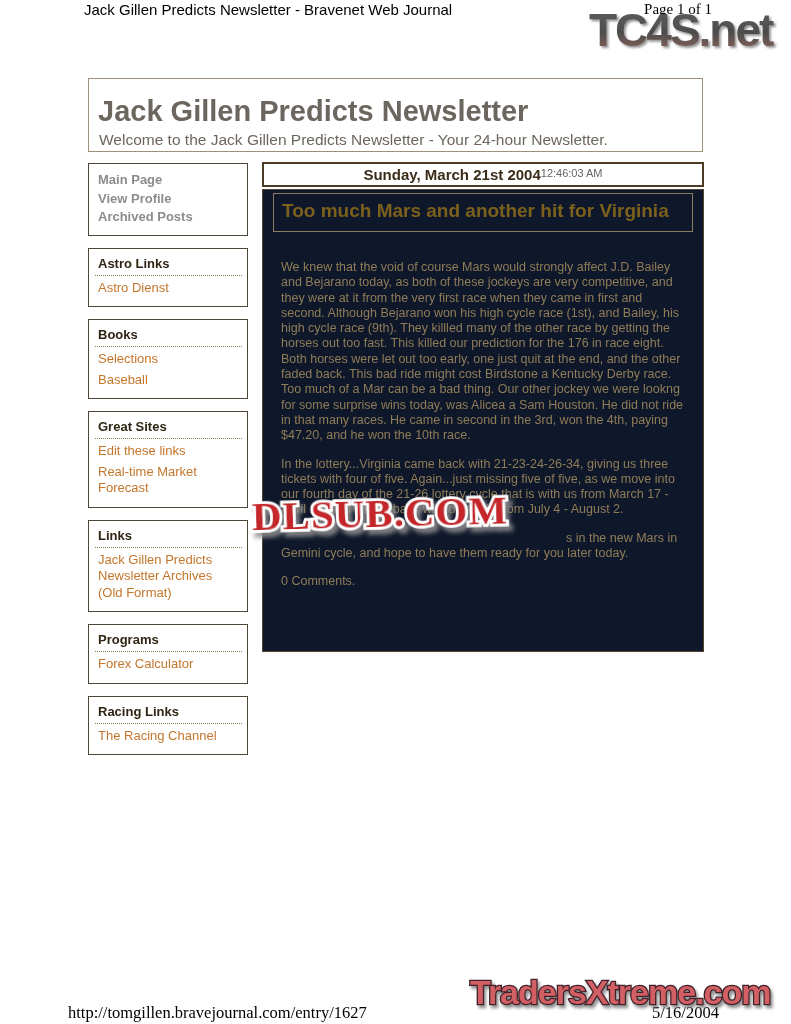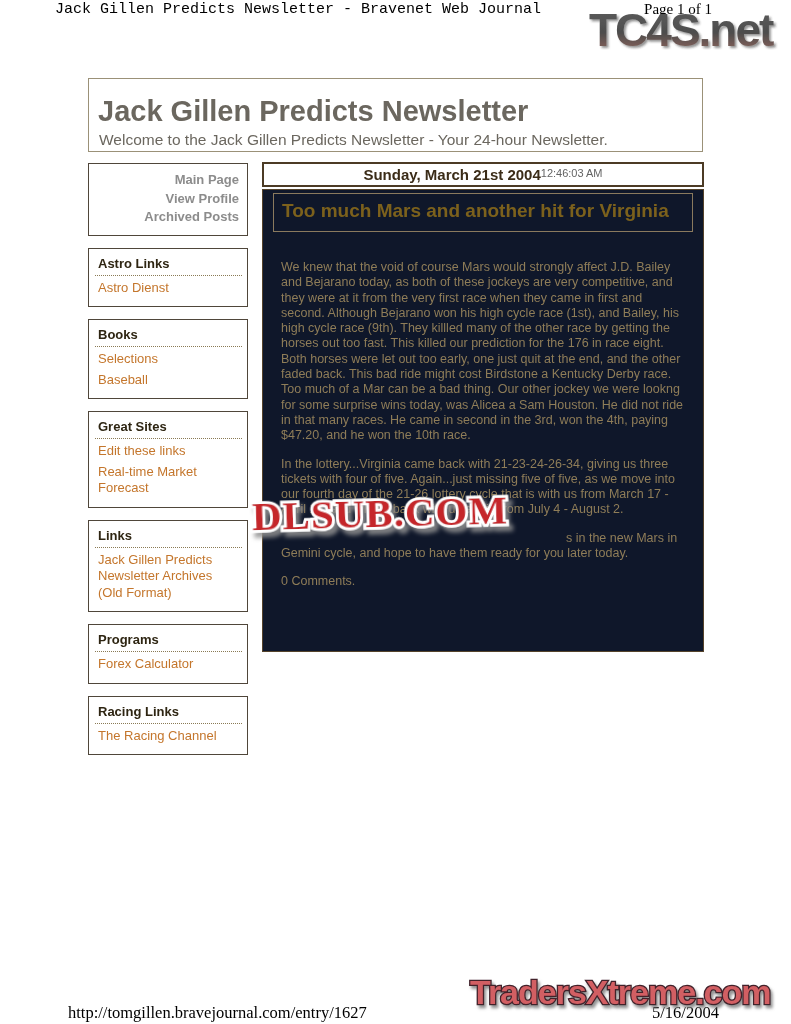--- a/index.html
+++ b/index.html
@@ -1,36 +1,36 @@
 <!DOCTYPE html>
 <html><head>
 <meta charset="utf-8">
 <style>
   html,body{margin:0;padding:0;}
   body{
     width:791px;height:1024px;position:relative;background:#ffffff;
     font-family:"Liberation Sans",sans-serif;overflow:hidden;
   }
   
-  .print-header-title{position:absolute;left:55px;top:1px;font-family:Liberation Mono, monospace;font-size:15px;color:#000;}
+  .print-header-title{position:absolute;left:84px;top:1px;font-family:Liberation Sans, sans-serif;font-size:15px;color:#000;}
   .page-indicator{position:absolute;right:79px;top:1px;font-family:"Liberation Serif",serif;font-size:15px;color:#000;}
   .footer-url{position:absolute;left:68px;top:1003px;font-family:"Liberation Serif",serif;font-size:16.5px;color:#000;}
   .footer-date{position:absolute;left:652px;top:1003px;font-family:"Liberation Serif",serif;font-size:16.5px;color:#000;}
   
   .tc4s{position:absolute;right:6px;top:2px;}
   .dlsub{position:absolute;left:248px;top:484px;transform:rotate(-1.5deg);z-index:5;}
   .traders{position:absolute;left:468px;top:970px;z-index:6;}
   
   .banner{position:absolute;left:88px;top:78px;width:613px;height:72px;border:1px solid #9b9178;background:#fff;}
   .banner h1{margin:16px 0 0 9px;font-size:29px;font-weight:bold;color:#6b675f;}
   .banner .sub{margin:3px 0 0 10px;font-size:15.5px;color:#6b675f;}
   
   .sidebar{position:absolute;left:88px;top:163px;width:160px;}
   .sbox{box-sizing:border-box;border:1px solid #4f463a;padding:6px 8px 8px 9px;margin-bottom:12px;background:#fff;}
-  .navlink{display:block;color:#8c8c8c;font-weight:bold;font-size:13px;line-height:17.5px;text-decoration:none;margin:1px 0;cursor:pointer;text-align:right;}
+  .navlink{display:block;color:#8c8c8c;font-weight:bold;font-size:13px;line-height:17.5px;text-decoration:none;margin:1px 0;cursor:pointer;}
   .shead{font-size:13px;font-weight:bold;color:#2e2512;padding:1px 0 4px;}
   .sdiv{border-top:1px dotted #8a7a55;margin:0 -3px 4px;height:0;}
   .slink{display:block;color:#c4762c;font-size:13px;line-height:16.5px;text-decoration:none;margin:4px 0 2px;cursor:pointer;}
   
   .main{position:absolute;left:262px;top:162px;width:442px;}
   .datebar{box-sizing:border-box;border:2px solid #4c3b25;height:25px;display:flex;justify-content:center;padding:0 9px;background:#fff;}
   .datebar .d{font-size:15px;font-weight:bold;color:#3b2c18;line-height:22px;}
   .datebar .t{font-size:11px;color:#636363;margin-top:3px;}
   .article{box-sizing:border-box;border:1px solid #55432b;margin-top:2px;height:463px;background:#0f172a;}
   .titlebox{border:1px solid #8a7a5e;margin:3px 10px 0;padding:5px 8px 8px;}

